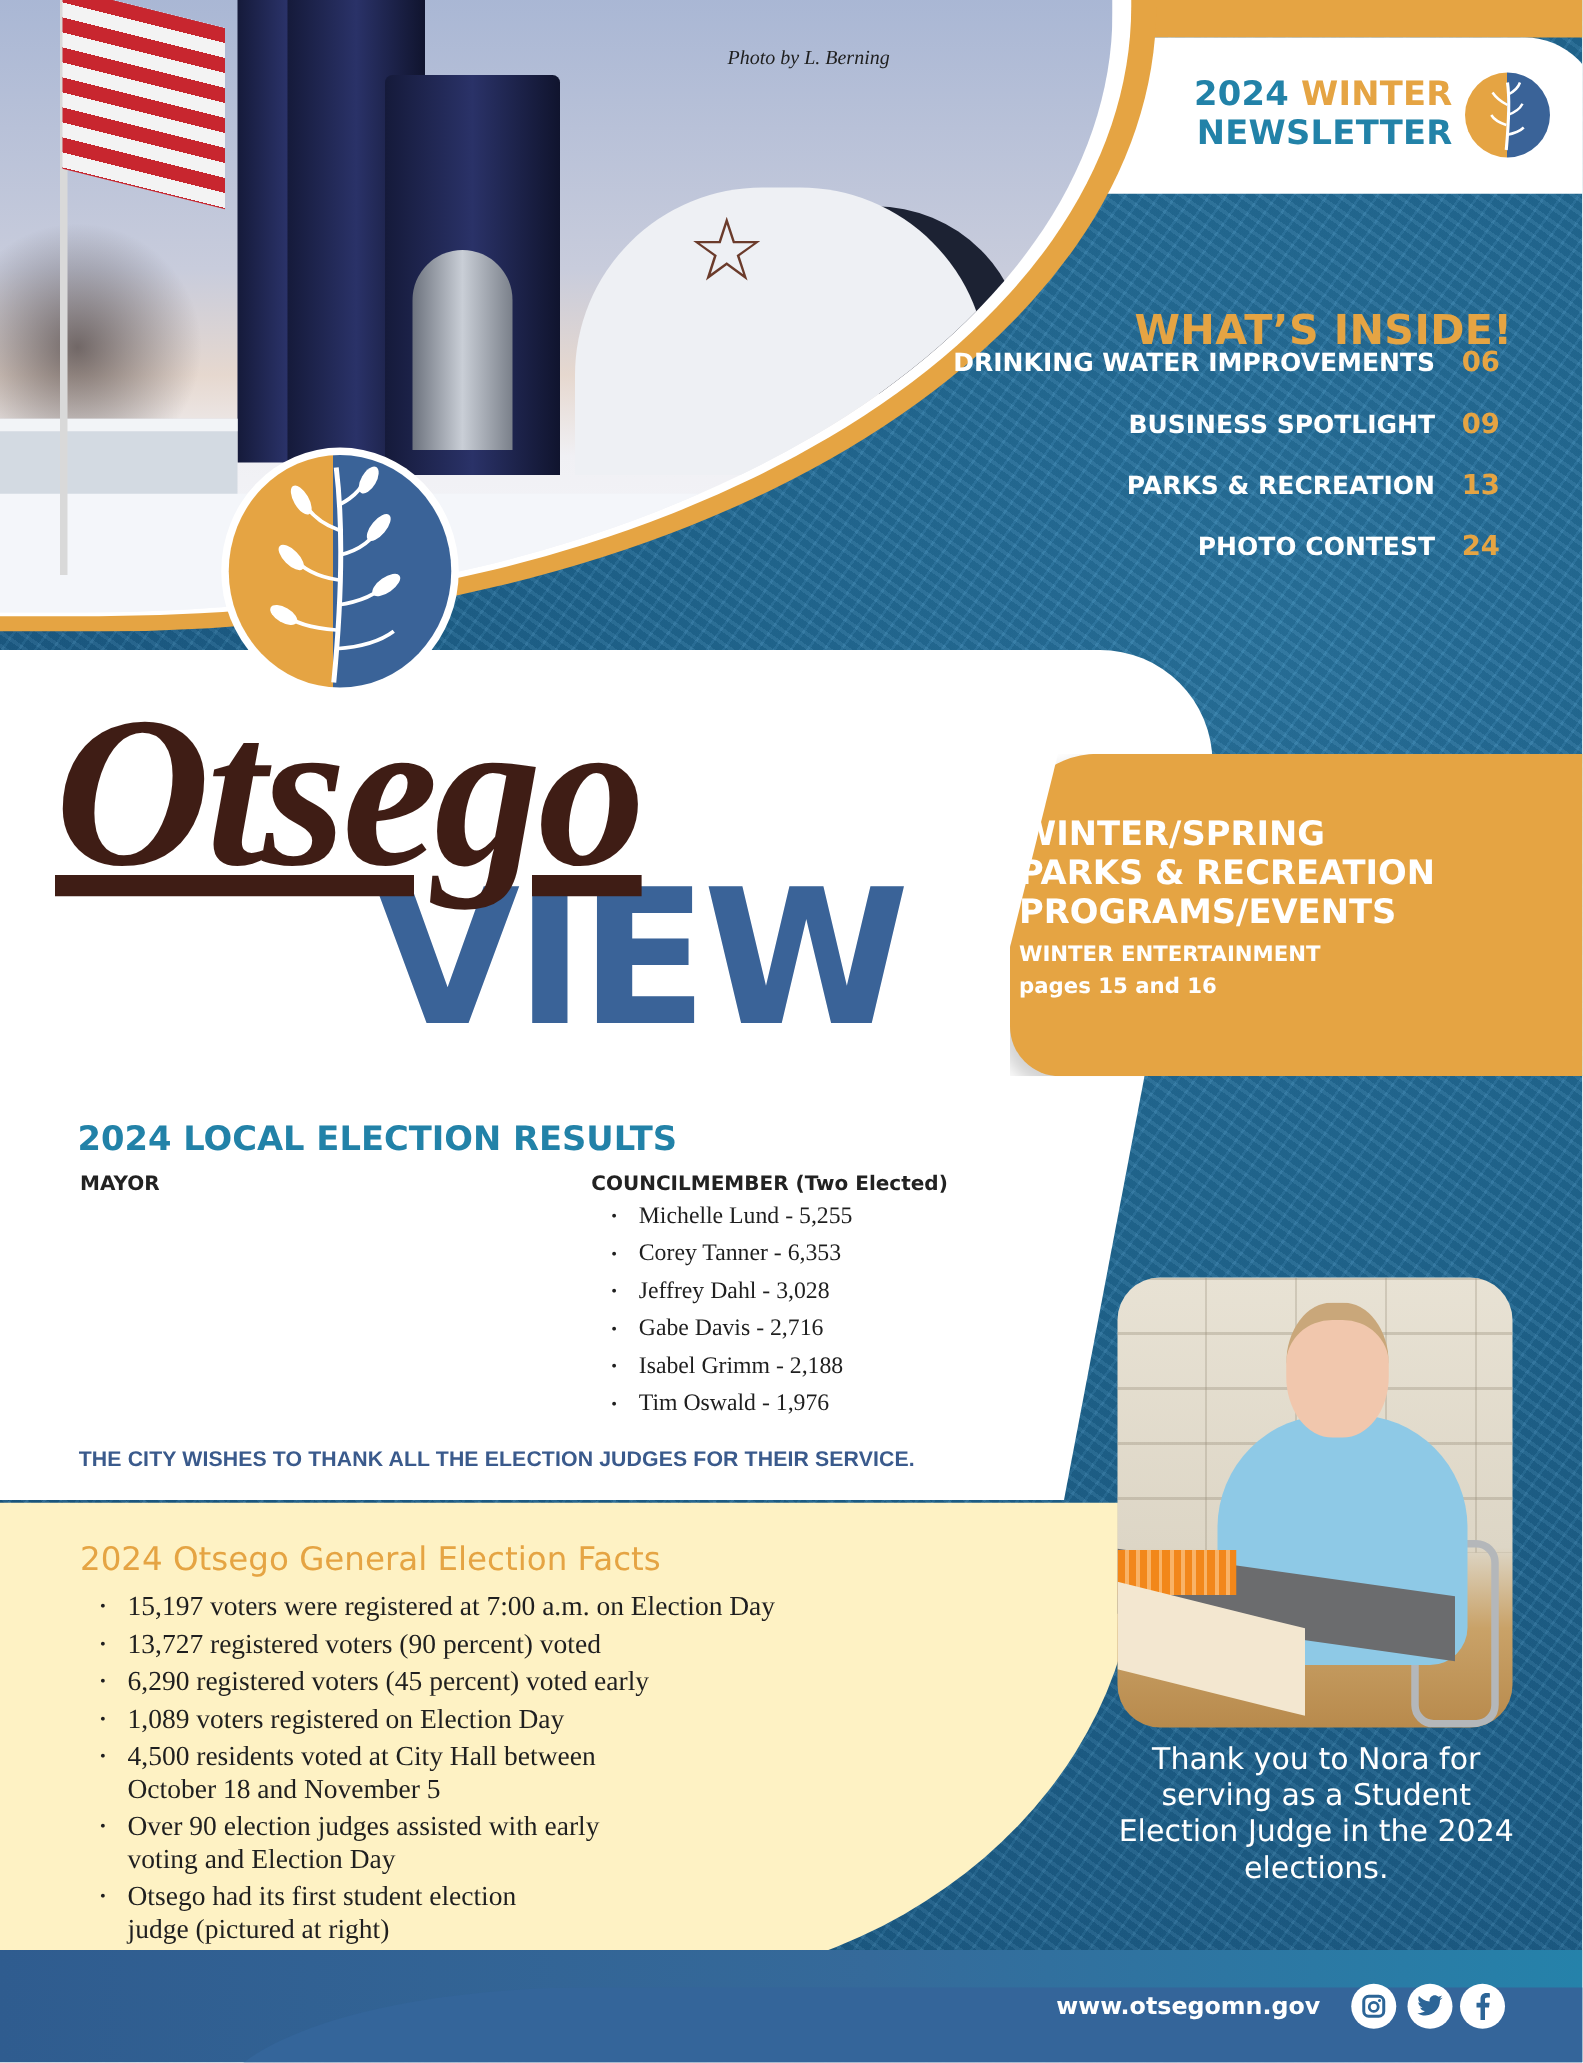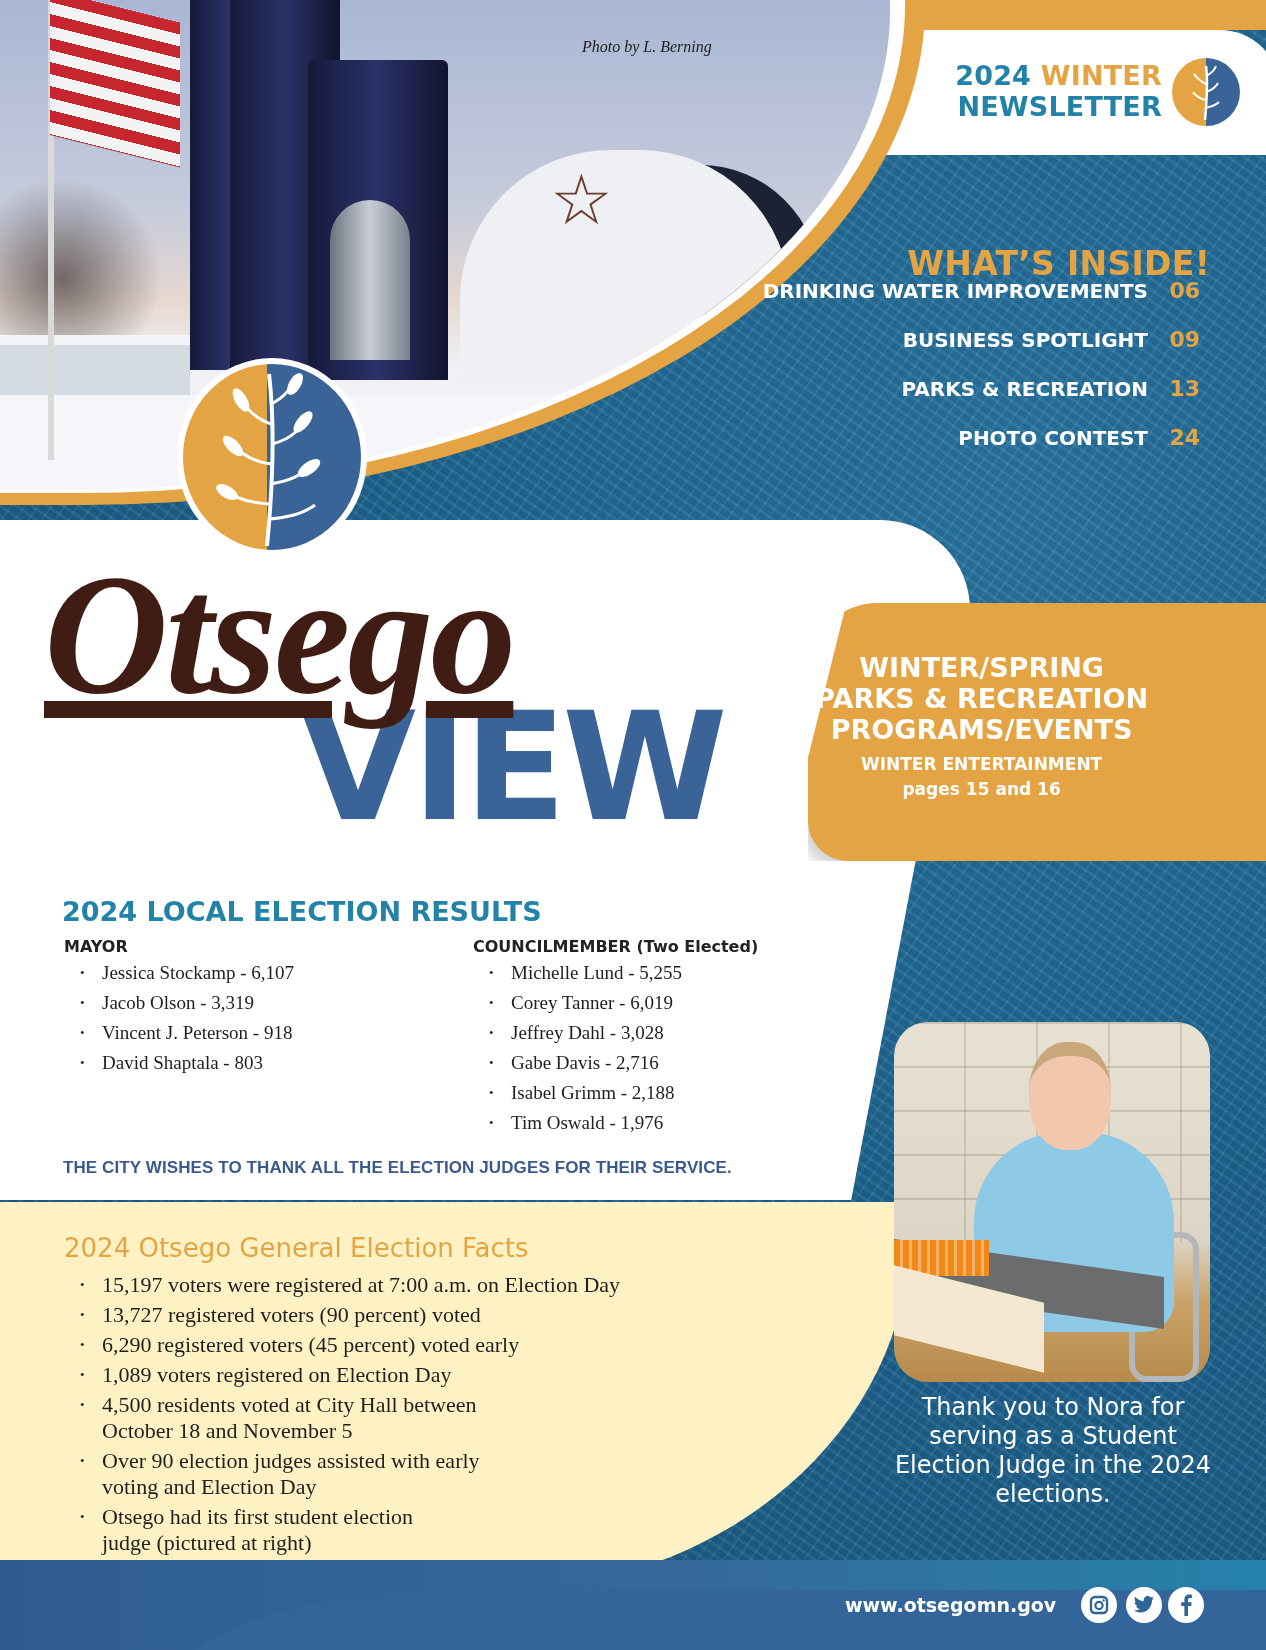--- a/index.html
+++ b/index.html
@@ -103,21 +103,21 @@
     position: absolute; left: 300px; top: 692px; font-family: "DejaVu Sans", sans-serif; font-weight: bold;
     font-size: 150px; line-height: 1; color: #3a6398; letter-spacing: -4px; z-index: 2;
   }
 
   
   .promo {
     position: absolute; left: 808px; top: 603px; width: 480px; height: 258px;
     background: #e5a443; border-radius: 70px 0 0 40px; box-shadow: -6px 8px 14px rgba(0,0,0,0.18);
     clip-path: polygon(8% 0, 100% 0, 100% 100%, 0 100%, 0 60%);
   }
-  .promo-text { position: absolute; right: 118px; top: 652px; text-align: center; color: #ffffff; font-family: "DejaVu Sans", sans-serif; font-weight: bold; }
+  .promo-text { position: absolute; right: 118px; top: 652px; text-align: left; color: #ffffff; font-family: "DejaVu Sans", sans-serif; font-weight: bold; }
   .promo-h { font-size: 27px; line-height: 31px; }
   .promo-sub { font-size: 17px; line-height: 27px; margin-top: 6px; }
   .promo-pages { font-size: 17px; line-height: 22px; }
 
   
   .er-title { position: absolute; left: 62px; top: 896px; font-family: "DejaVu Sans", sans-serif; font-weight: bold; font-size: 27px; color: #2282a8; }
   .col-head { position: absolute; font-family: "DejaVu Sans", sans-serif; font-weight: bold; font-size: 16px; color: #222222; }
   .col-head.mayor { left: 64px; top: 937px; }
   .col-head.council { left: 473px; top: 937px; }
   .cand-list { position: absolute; list-style: none; font-family: "Liberation Serif", serif; font-size: 19px; color: #1f1f1f; }
@@ -251,30 +251,24 @@
   <div class="promo-text">
     <div class="promo-h">WINTER/SPRING</div>
     <div class="promo-h">PARKS &amp; RECREATION</div>
     <div class="promo-h">PROGRAMS/EVENTS</div>
     <div class="promo-sub">WINTER ENTERTAINMENT</div>
     <div class="promo-pages">pages 15 and 16</div>
   </div>
 
   <div class="er-title">2024 LOCAL ELECTION RESULTS</div>
   <div class="col-head mayor">MAYOR</div>
-  <ul class="cand-list mayor">
-    <li>Jessica Stockamp - 6,107</li>
-    <li>Jacob Olson - 3,319</li>
-    <li>Vincent J. Peterson - 918</li>
-    <li>David Shaptala - 803</li>
-  </ul>
   <div class="col-head council">COUNCILMEMBER (Two Elected)</div>
   <ul class="cand-list council">
     <li>Michelle Lund - 5,255</li>
-    <li>Corey Tanner - 6,019</li>
+    <li>Corey Tanner - 6,353</li>
     <li>Jeffrey Dahl - 3,028</li>
     <li>Gabe Davis - 2,716</li>
     <li>Isabel Grimm - 2,188</li>
     <li>Tim Oswald - 1,976</li>
   </ul>
   <div class="thanks">THE CITY WISHES TO THANK ALL THE ELECTION JUDGES FOR THEIR SERVICE.</div>
 
   <div class="facts-panel"></div>
   <div class="facts-title">2024 Otsego General Election Facts</div>
   <ul class="facts-list">

